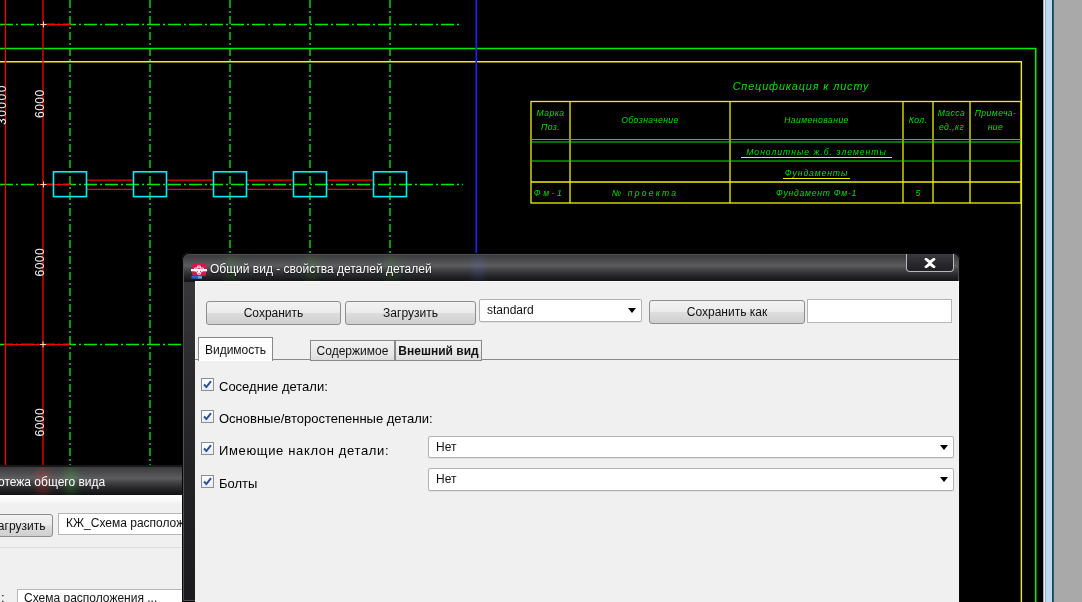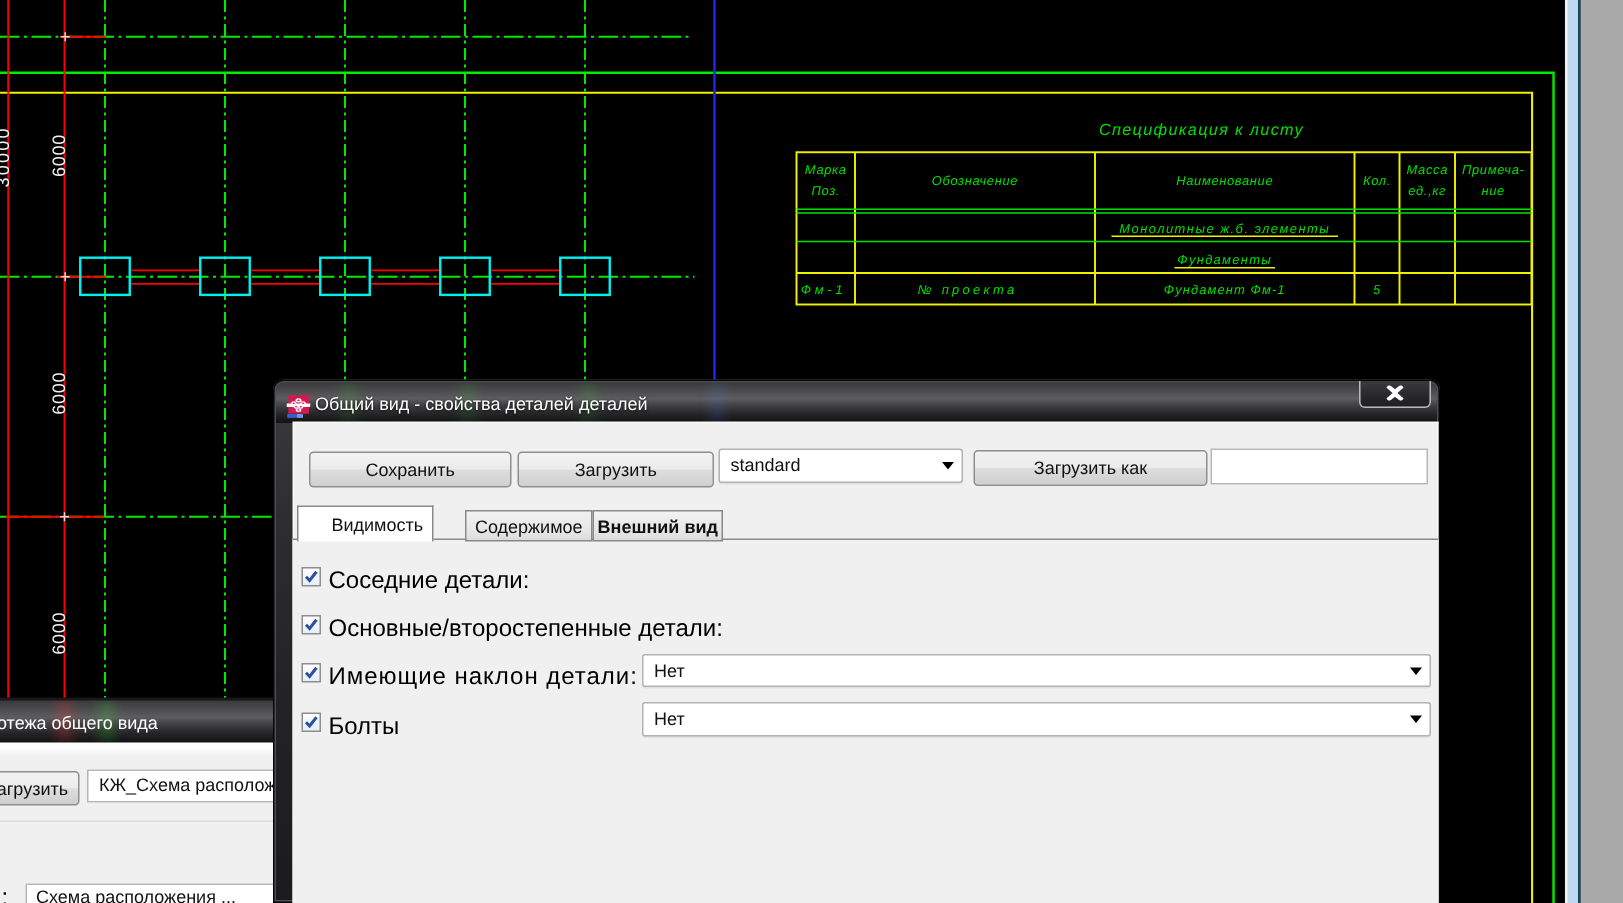--- a/index.html
+++ b/index.html
@@ -33,21 +33,21 @@
   .combo .tx{position:absolute;left:7px;top:3px;white-space:nowrap;}
   .combo .ar{position:absolute;right:5px;top:8px;width:0;height:0;
        border-left:4.5px solid transparent;border-right:4.5px solid transparent;border-top:5px solid #000;}
   .tab{position:absolute;border:1px solid #898989;font-size:12px;color:#111;
        display:flex;align-items:center;justify-content:center;}
   .tab.on{background:#fff;border-bottom:none;z-index:3;}
   .tab.off{background:linear-gradient(#f2f2f2,#e6e6e6 70%,#dcdcdc);margin-left:38px;}
   .pane{position:absolute;left:0px;top:78px;width:764px;height:243px;border-top:1px solid #898989;background:#f0f0f0;}
   .cb{position:absolute;width:13px;height:13px;background:linear-gradient(#fdfdfd,#e7eef7);
       border:1px solid #8e8e8e;box-sizing:border-box;}
-  .lbl{position:absolute;font-size:16px;color:#000;white-space:nowrap;}
+  .lbl{position:absolute;font-size:13px;color:#000;white-space:nowrap;}
   
   .win2{position:absolute;left:-10px;top:465px;width:200px;height:137px;
        background:#18181a;}
   .win2-title{position:absolute;left:0px;top:2px;right:0px;height:28px;overflow:hidden;
        background:linear-gradient(#3a3a3c 0%,#4d4d4f 22%,#5d5d60 40%,#434345 55%,#252527 78%,#121214 100%);}
   .win2-title .t{position:absolute;left:11px;top:8px;color:#fff;font-size:12px;white-space:nowrap;}
   .win2-client{position:absolute;left:10px;top:30px;width:190px;height:107px;
        background:linear-gradient(#ffffff 0px,#fbfbfb 5px,#f0f0f0 9px);}
 </style>
 </head>
@@ -220,25 +220,25 @@
     </svg>
   </div>
   <div class="client">
 
     <div class="btn" style="left:11px;top:20px;width:133px;height:22px;">Сохранить</div>
     <div class="btn" style="left:150px;top:20px;width:129px;height:22px;">Загрузить</div>
     <div class="combo" style="left:284px;top:18px;width:161px;height:21px;">
       <div class="tx">standard</div>
         <div class="ar"></div>
     </div>
-    <div class="btn" style="left:454px;top:19px;width:154px;height:22px;">Загрузить как</div>
+    <div class="btn" style="left:454px;top:19px;width:154px;height:22px;">Сохранить как</div>
     <div class="tbox" style="left:612px;top:18px;width:143px;height:22px;"></div>
 
     <div class="pane"></div>
-    <div class="tab on" style="left:3px;top:56px;width:73px;height:23px;padding-left:16px;">Видимость</div>
+    <div class="tab on" style="left:3px;top:56px;width:73px;height:23px;">Видимость</div>
     <div class="tab off" style="left:77px;top:59px;width:83px;height:19px;">Содержимое</div>
     <div class="tab off" style="left:162px;top:59px;width:85px;height:19px;font-weight:bold;">Внешний вид</div>
 
     <div class="cb" style="left:6px;top:97px;"></div>
     <svg class="abs" style="left:7px;top:98px;" width="11" height="11" viewBox="0 0 11 11">
       <path d="M2,5.5 L4.4,8 L9,2.2" stroke="#2b50a0" stroke-width="2" fill="none"></path>
     </svg>
     <div class="lbl" style="left:24px;top:98px;">Соседние детали:</div>
 
     <div class="cb" style="left:6px;top:129px;"></div>

